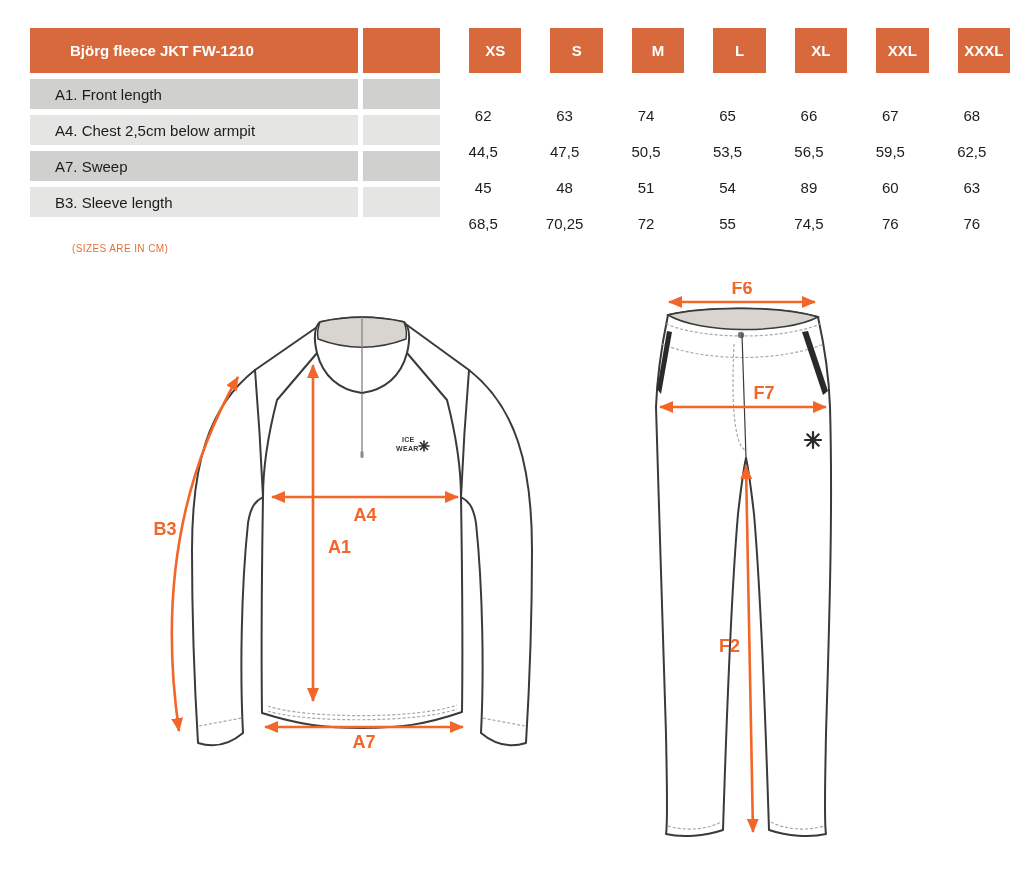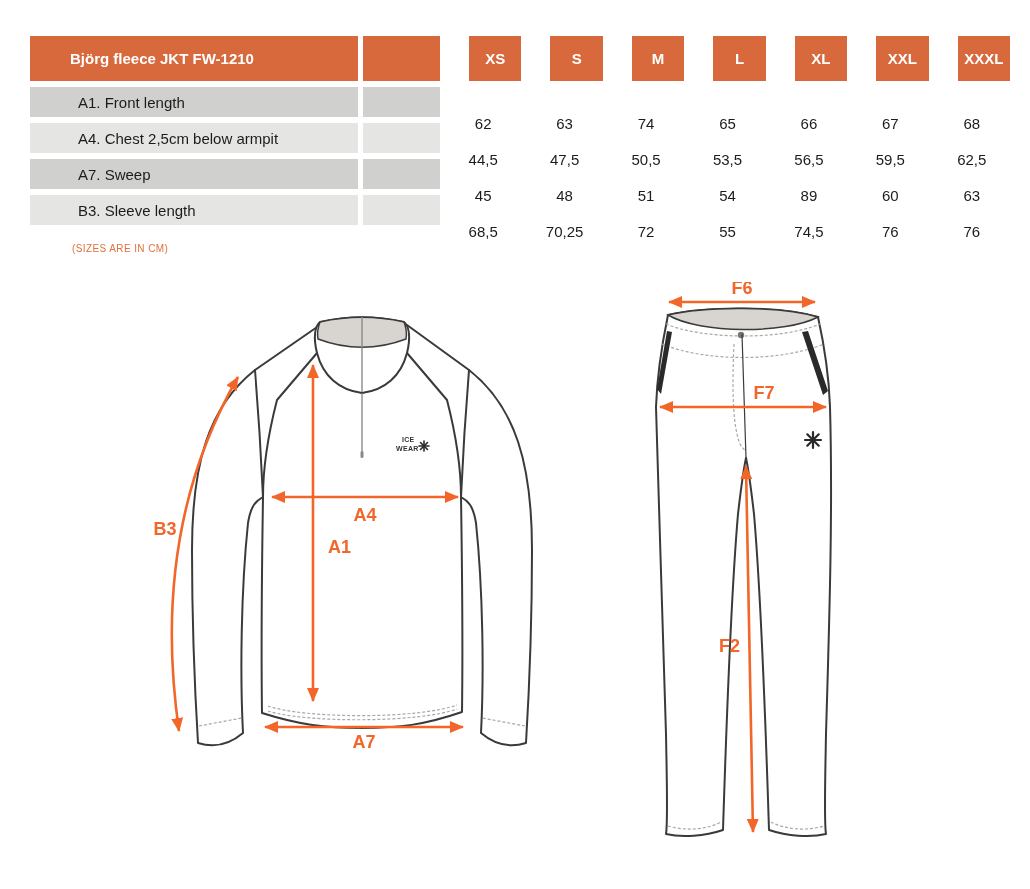--- a/index.html
+++ b/index.html
@@ -1,28 +1,28 @@
 <!DOCTYPE html>
 <html><head>
 <meta charset="utf-8">
 <style>
   html,body{margin:0;padding:0;background:#fff;}
   .page{position:relative;width:1030px;height:889px;background:#fff;
         font-family:"Liberation Sans",sans-serif;overflow:hidden;}
 
   
-  .size-table{position:absolute;left:30px;top:36px;width:980px;display:grid;
+  .size-table{position:absolute;left:30px;top:28px;width:980px;display:grid;
               grid-template-columns:328px 77px repeat(7,1fr);
               grid-template-rows:45px repeat(4,30px);gap:6px 5px;border-radius:31px;}
   .cell{display:flex;align-items:center;font-size:15px;color:#1c1c1c;}
   .h{background:#D8693C;color:#fff;font-weight:bold;}
   .title{padding-left:40px;font-size:15px;}
   .sz{justify-content:center;margin-left:24px;}
   .v{justify-content:center;margin-top:36px;}
-  .label{padding-left:48px;}
+  .label{padding-left:25px;}
   .d{background:#d0d0ce;}
   .l{background:#e5e5e3;}
 
   .note{position:absolute;left:72px;top:243px;color:#E2703B;
         font-size:10px;letter-spacing:.4px;}
 
   
   .jacket{position:absolute;left:140px;top:295px;}
   .pants{position:absolute;left:630px;top:282px;}
   .garm{fill:#fff;stroke:#3a3a3a;stroke-width:2;stroke-linejoin:round;stroke-linecap:round;}

